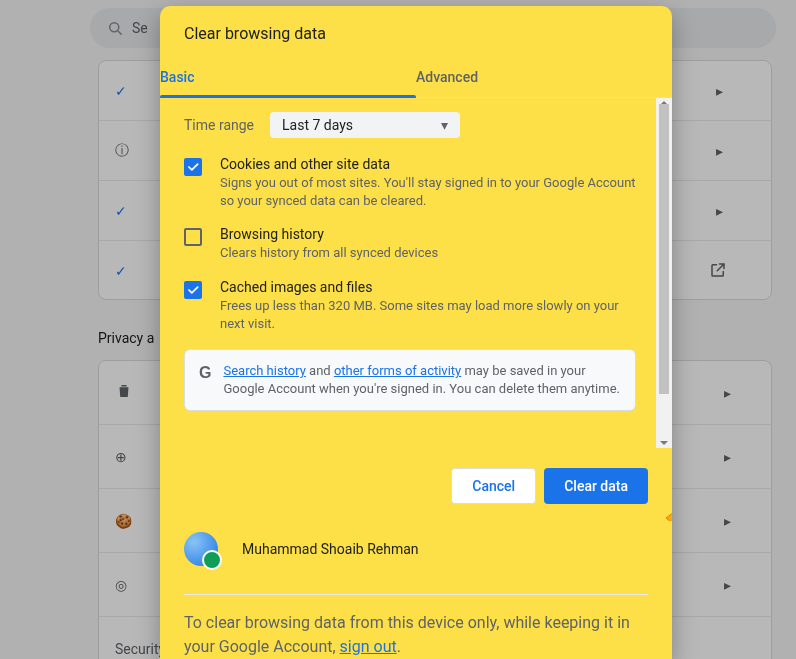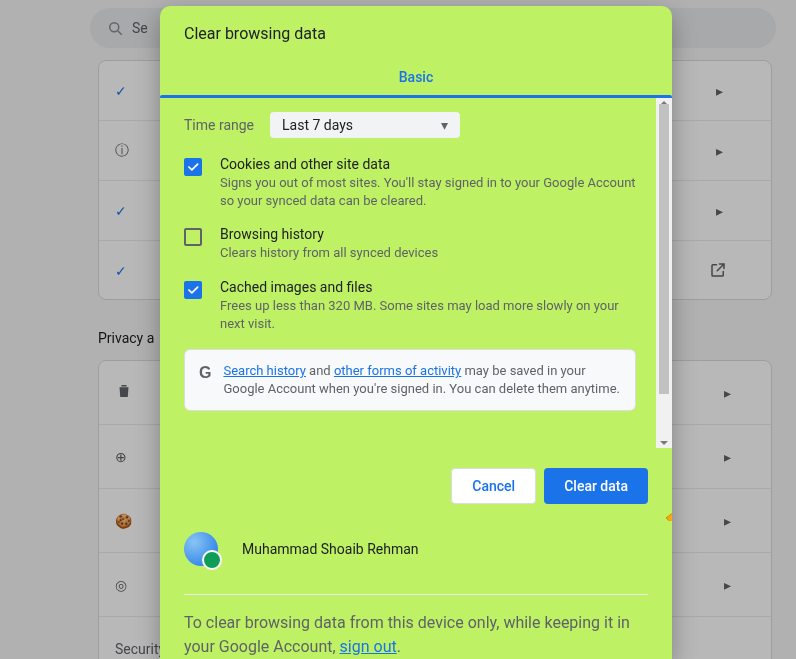--- a/index.html
+++ b/index.html
@@ -87,40 +87,40 @@
     inset:0;
     background:rgba(0,0,0,0.28);
   }
   
   .dialog {
     position:absolute;
     left:160px;
     width:512px;
     top:6px;
     bottom:0;
-    background:#bef264;
+    background:#fde047;
     border-radius:10px 10px 0 0;
     box-shadow:0 8px 24px rgba(0,0,0,.3);
     display:flex;
     flex-direction:column;
     overflow:hidden;
   }
   .dialog-title {
     padding:18px 24px 0 24px;
     font-size:16px;
     color:#202124;
   }
   .tabs {
     display:flex;
     border-bottom:1px solid #dadce0;
     margin-top:14px;
   }
   .tab {
     flex:1;
-    text-align:center;
+    text-align:left;
     padding:12px 0;
     font-size:14px;
     font-weight:500;
     color:#5f6368;
     position:relative;
     cursor:pointer;
   }
   .tab.active {
     color:#1a73e8;
   }
@@ -356,20 +356,21 @@
     </div>
   </div>
 </div>
 
 <div class="overlay"></div>
 
 <div class="dialog">
   <div class="dialog-title">Clear browsing data</div>
   <div class="tabs">
     <div class="tab active">Basic</div>
+    <div class="tab">Advanced</div>
   </div>
 
   <div class="scrollarea">
     <div class="dialog-body">
       <div class="range-row">
         <span class="range-label">Time range</span>
         <div class="range-select">
           <span>Last 7 days</span>
           <span class="chev">▾</span>
         </div>

